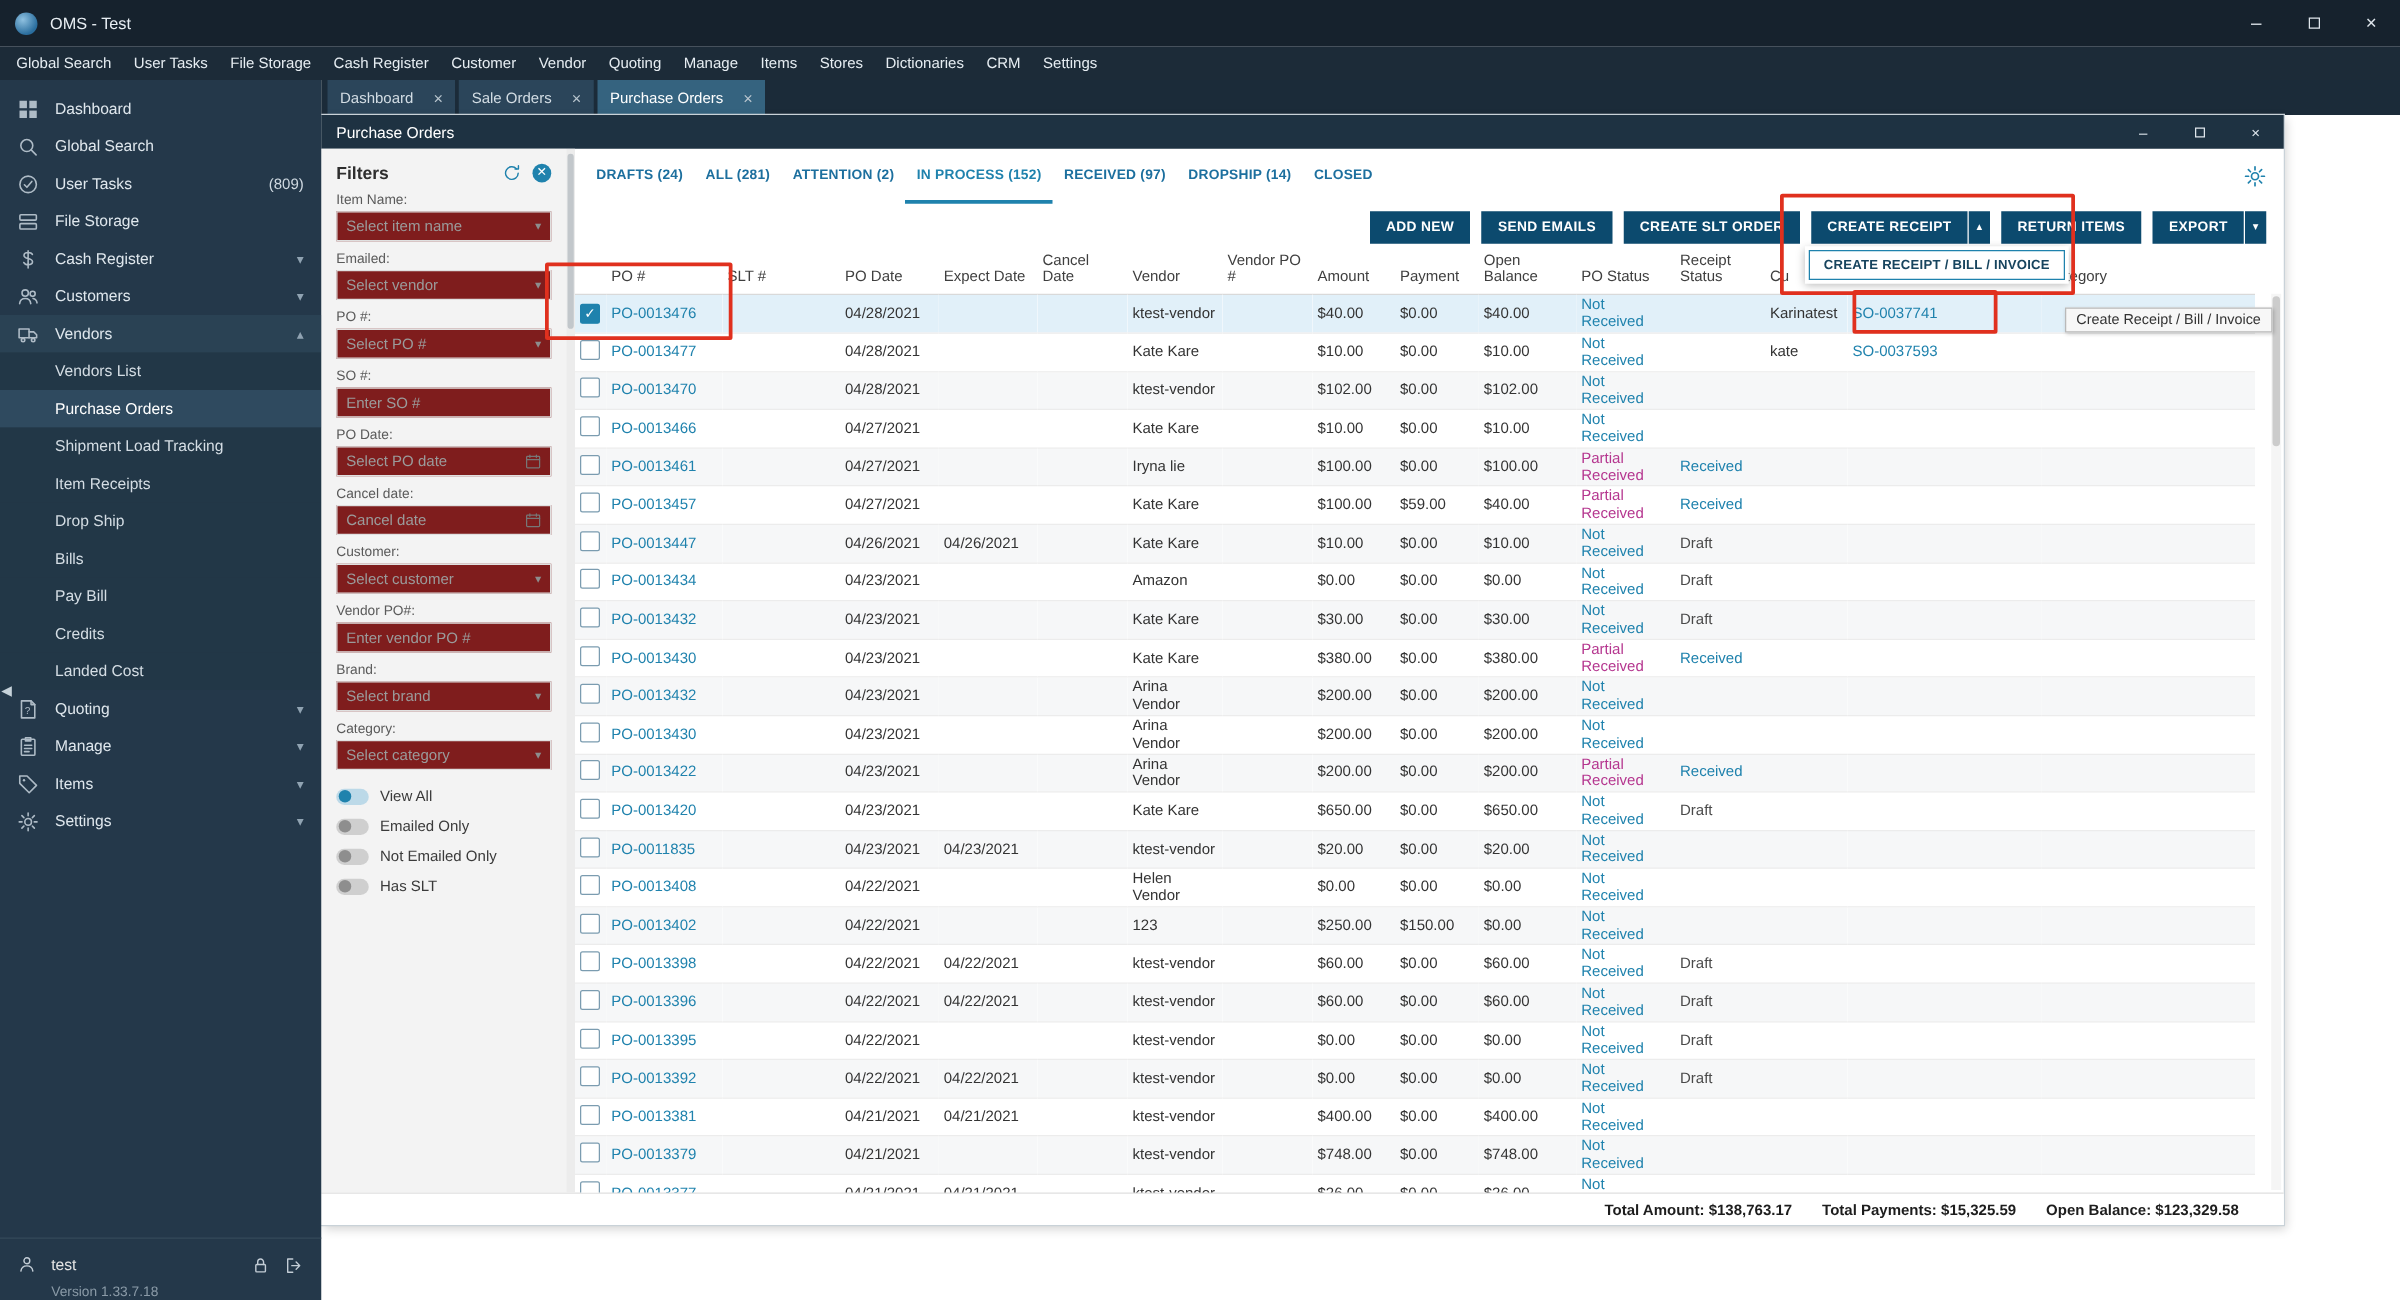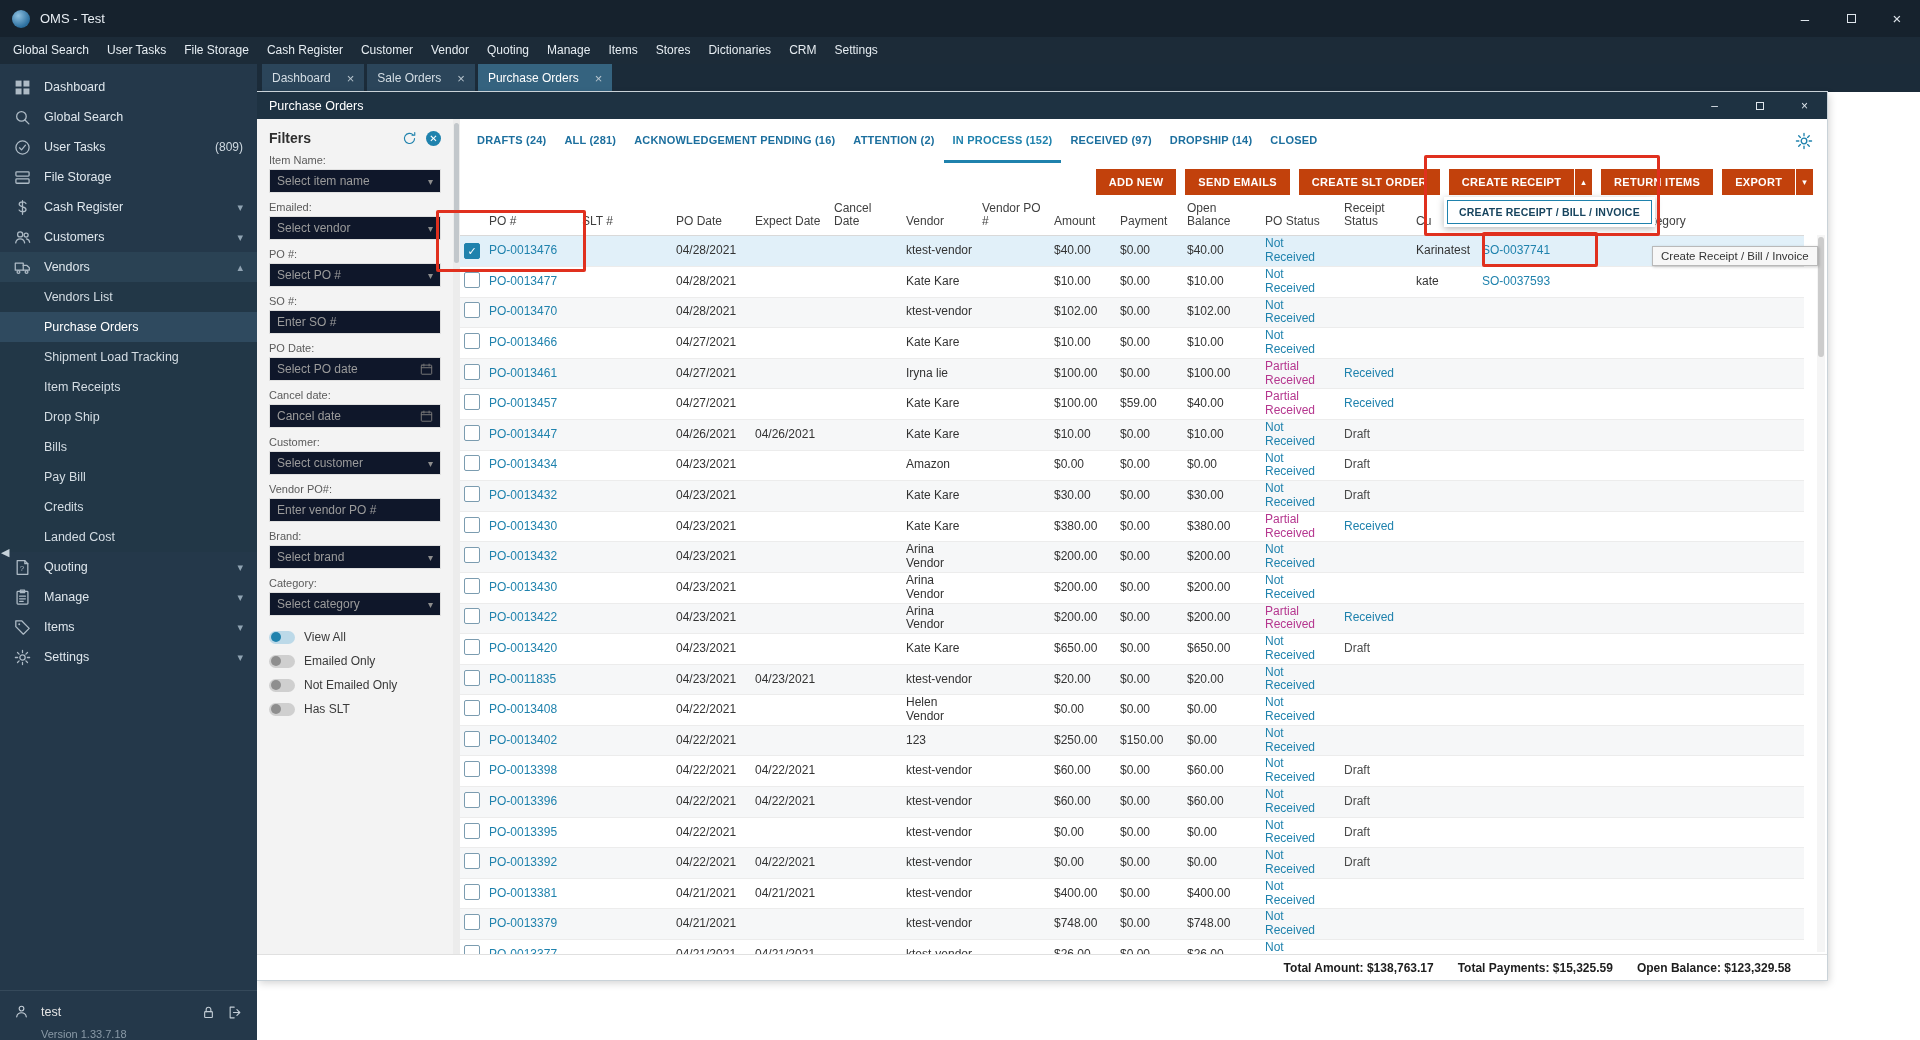--- a/index.html
+++ b/index.html
@@ -56,21 +56,21 @@
 
   
   .filters{width:196px;flex:none;background:#f3f3f3;padding:11px 12px;overflow:hidden;}
   .filters-head{display:flex;align-items:flex-end;margin-bottom:2px;}
   .filters-title{font-size:14px;font-weight:bold;color:#2e2e2e;}
   .filters-icons{margin-left:auto;display:flex;gap:9px;align-items:center;}
   .refresh-icon{color:#1f82ad;width:15px;height:15px;display:inline-flex;cursor:pointer;}
   .refresh-icon svg{width:15px;height:15px;}
   .clear-icon{width:15px;height:15px;border-radius:50%;background:#1f82ad;color:#fff;display:flex;align-items:center;justify-content:center;font-size:10px;cursor:pointer;}
   .f-label{font-size:11px;color:#5a5a5a;margin:8px 0 3px;}
-  .f-input{height:24px;background:#0f172a;border:1px solid #e0e0e0;display:flex;align-items:center;padding:0 7px;color:#9b9b9b;font-size:12px;cursor:pointer;}
+  .f-input{height:24px;background:#7f1d1d;border:1px solid #e0e0e0;display:flex;align-items:center;padding:0 7px;color:#9b9b9b;font-size:12px;cursor:pointer;}
   .f-ph{flex:1;overflow:hidden;white-space:nowrap;}
   .f-caret{color:#8d8d8d;font-size:10px;}
   .f-cal{color:#777;display:inline-flex;}
   .f-cal svg{width:13px;height:13px;}
   .toggles{margin-top:14px;display:flex;flex-direction:column;gap:10px;}
   .toggle-row{display:flex;align-items:center;gap:9px;cursor:pointer;}
   .toggle{width:26px;height:13px;border-radius:7px;background:#cfcfcf;position:relative;flex:none;}
   .toggle .knob{position:absolute;top:1.5px;left:2px;width:10px;height:10px;border-radius:50%;background:#8e8e8e;}
   .toggle.on{background:#bcd9e8;}
   .toggle.on .knob{background:#1f82ad;}
@@ -80,21 +80,21 @@
 
   
   .grid-area{flex:1;display:flex;flex-direction:column;min-width:0;}
   .status-row{height:44px;flex:none;display:flex;align-items:stretch;padding:0 14px 0 8px;}
   .status-tabs-list{display:flex;align-items:stretch;}
   .status-tab{display:flex;align-items:center;font-size:11px;font-weight:bold;color:#1c6f9e;padding:0 9px;letter-spacing:.2px;white-space:nowrap;border-bottom:3px solid transparent;cursor:pointer;}
   .status-tab.active{color:#1f82ad;border-bottom-color:#1f82ad;}
   .grid-gear{margin-left:auto;align-self:center;color:#1f82ad;width:18px;height:18px;display:inline-flex;cursor:pointer;}
   .grid-gear svg{width:18px;height:18px;}
   .toolbar{height:37px;flex:none;display:flex;align-items:center;justify-content:flex-end;padding-right:14px;gap:9px;}
-  .tb-btn{height:26px;background:#c2410c;color:#fff;border:none;font-size:11px;font-weight:bold;padding:0 13px;font-family:inherit;letter-spacing:.3px;cursor:pointer;white-space:nowrap;}
+  .tb-btn{height:26px;background:#0c4a6e;color:#fff;border:none;font-size:11px;font-weight:bold;padding:0 13px;font-family:inherit;letter-spacing:.3px;cursor:pointer;white-space:nowrap;}
   .tb-split{display:flex;gap:1px;}
   .tb-split .arrow{padding:0 6px;font-size:9px;}
 
   
   .tablewrap{flex:1;overflow:hidden;position:relative;}
   table.grid{border-collapse:collapse;table-layout:fixed;width:1344px;}
   .grid th{height:33px;font-size:12px;color:#3f3f3f;text-align:left;font-weight:normal;vertical-align:bottom;padding:2px 4px 7px;border-bottom:1px solid #d9d9d9;line-height:1.1;cursor:pointer;}
   .grid td{height:30px;font-size:12px;color:#333;padding:1px 4px;border-bottom:1px solid #ececec;vertical-align:middle;line-height:1.15;overflow:hidden;}
   .grid tbody tr:nth-child(odd){background:#f6f7f8;}
   .grid tbody tr.selected{background:#e1f0f9;}
@@ -469,21 +469,20 @@
 
         <div class="fscroll" data-name="filters-scrollbar">
             <div class="thumb" data-name="scrollbar-thumb"></div>
           </div>
 
         <div class="grid-area" data-name="grid-area">
           <div class="status-row" data-name="status-row">
             <div class="status-tabs-list" data-name="status-tabs">
                 <div class="status-tab " data-name="status-tab-drafts-24">DRAFTS (24)</div>
                 <div class="status-tab " data-name="status-tab-all-281">ALL (281)</div>
-                <div class="status-tab " data-name="status-tab-acknowledgement-pending-16">ACKNOWLEDGEMENT PENDING (16)</div>
                 <div class="status-tab " data-name="status-tab-attention-2">ATTENTION (2)</div>
                 <div class="status-tab active" data-name="status-tab-in-process-152">IN PROCESS (152)</div>
                 <div class="status-tab " data-name="status-tab-received-97">RECEIVED (97)</div>
                 <div class="status-tab " data-name="status-tab-dropship-14">DROPSHIP (14)</div>
                 <div class="status-tab " data-name="status-tab-closed">CLOSED</div>
               </div>
             <span class="grid-gear" data-name="grid-settings-gear-icon">
                 <svg viewBox="0 0 16 16" fill="none" stroke="currentColor" stroke-width="1.2" stroke-linecap="round" stroke-linejoin="round">
                   <circle cx="8" cy="8" r="2.5"></circle>
                   <path d="M8 1.3v2.1M8 12.6v2.1M1.3 8h2.1M12.6 8h2.1M3.3 3.3l1.5 1.5M11.2 11.2l1.5 1.5M12.7 3.3l-1.5 1.5M4.8 11.2l-1.5 1.5"></path>

